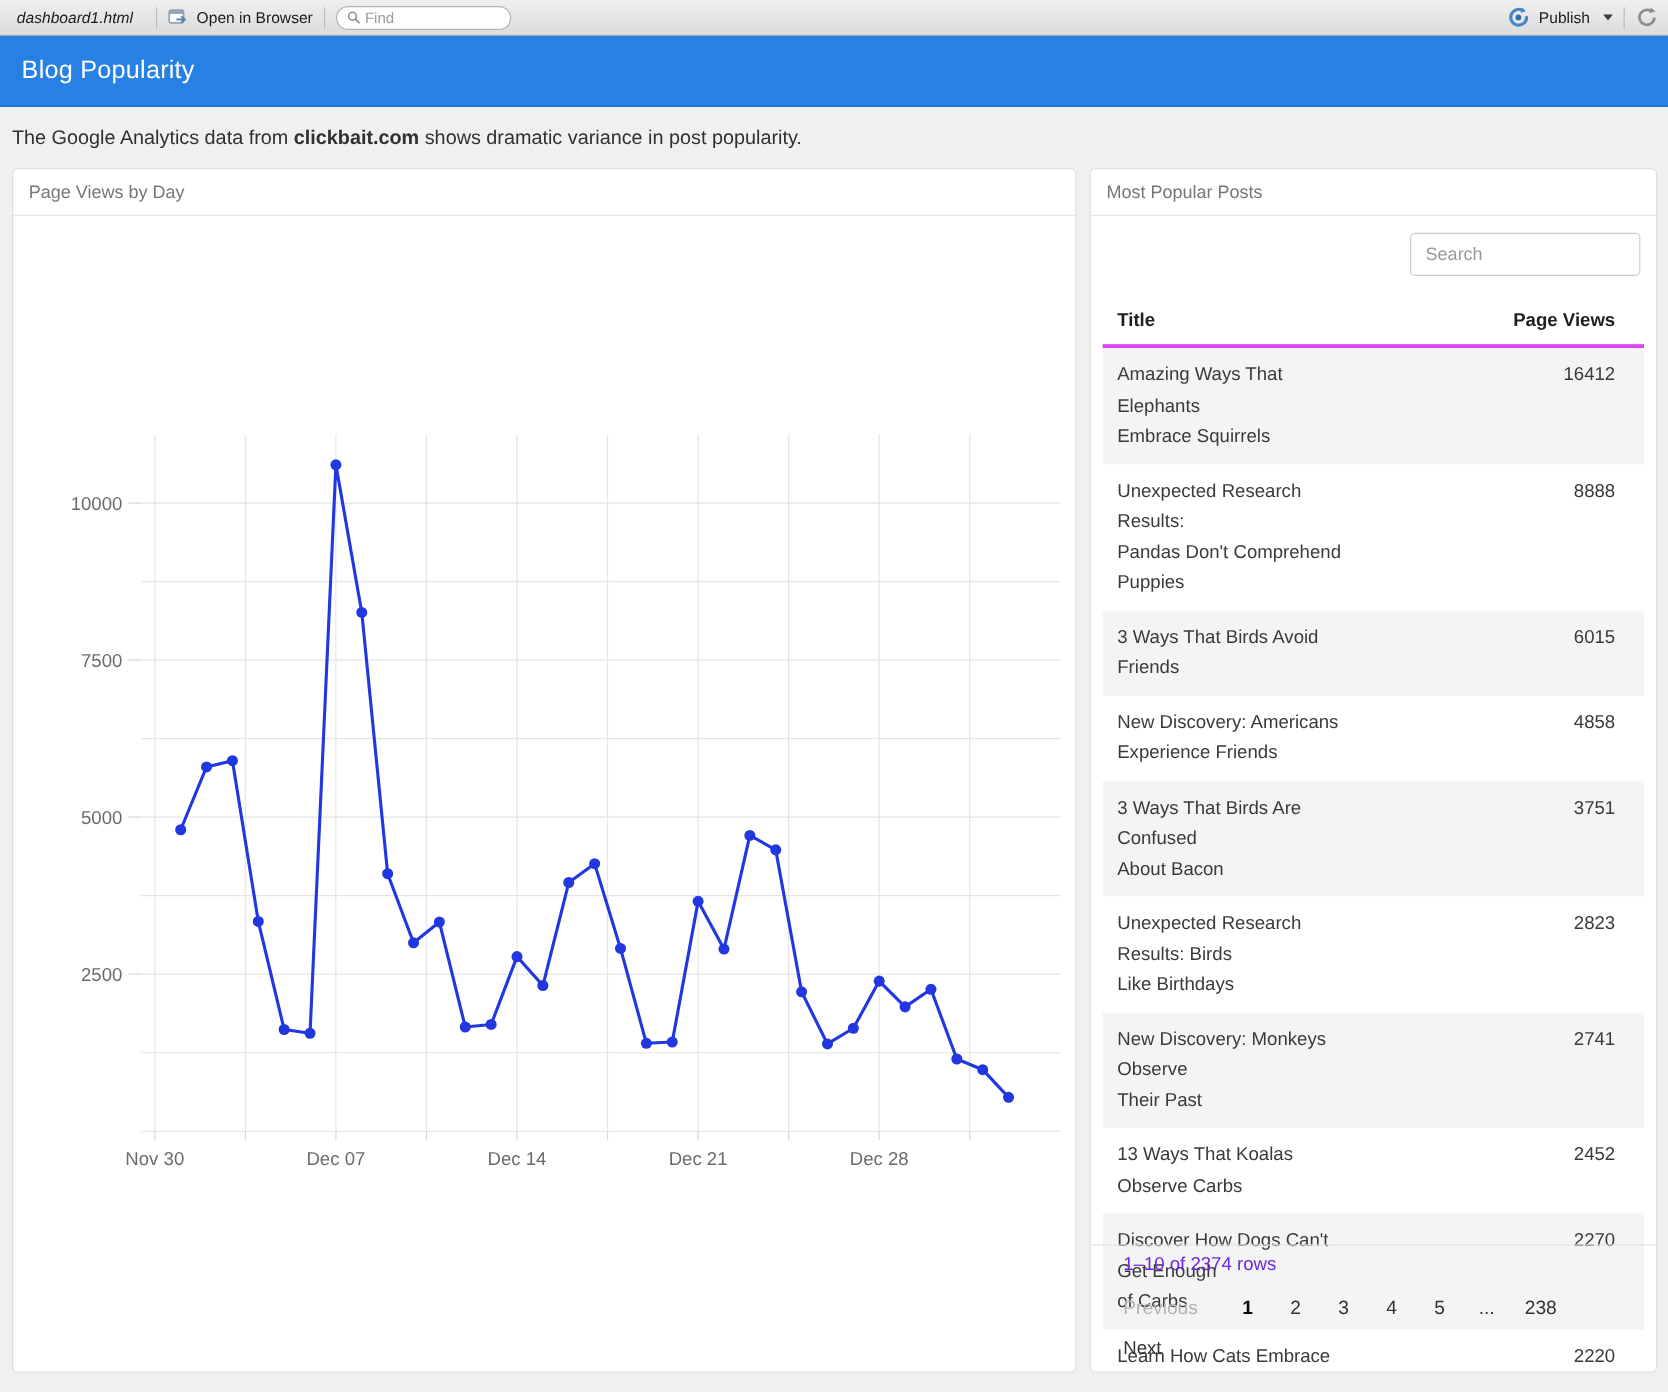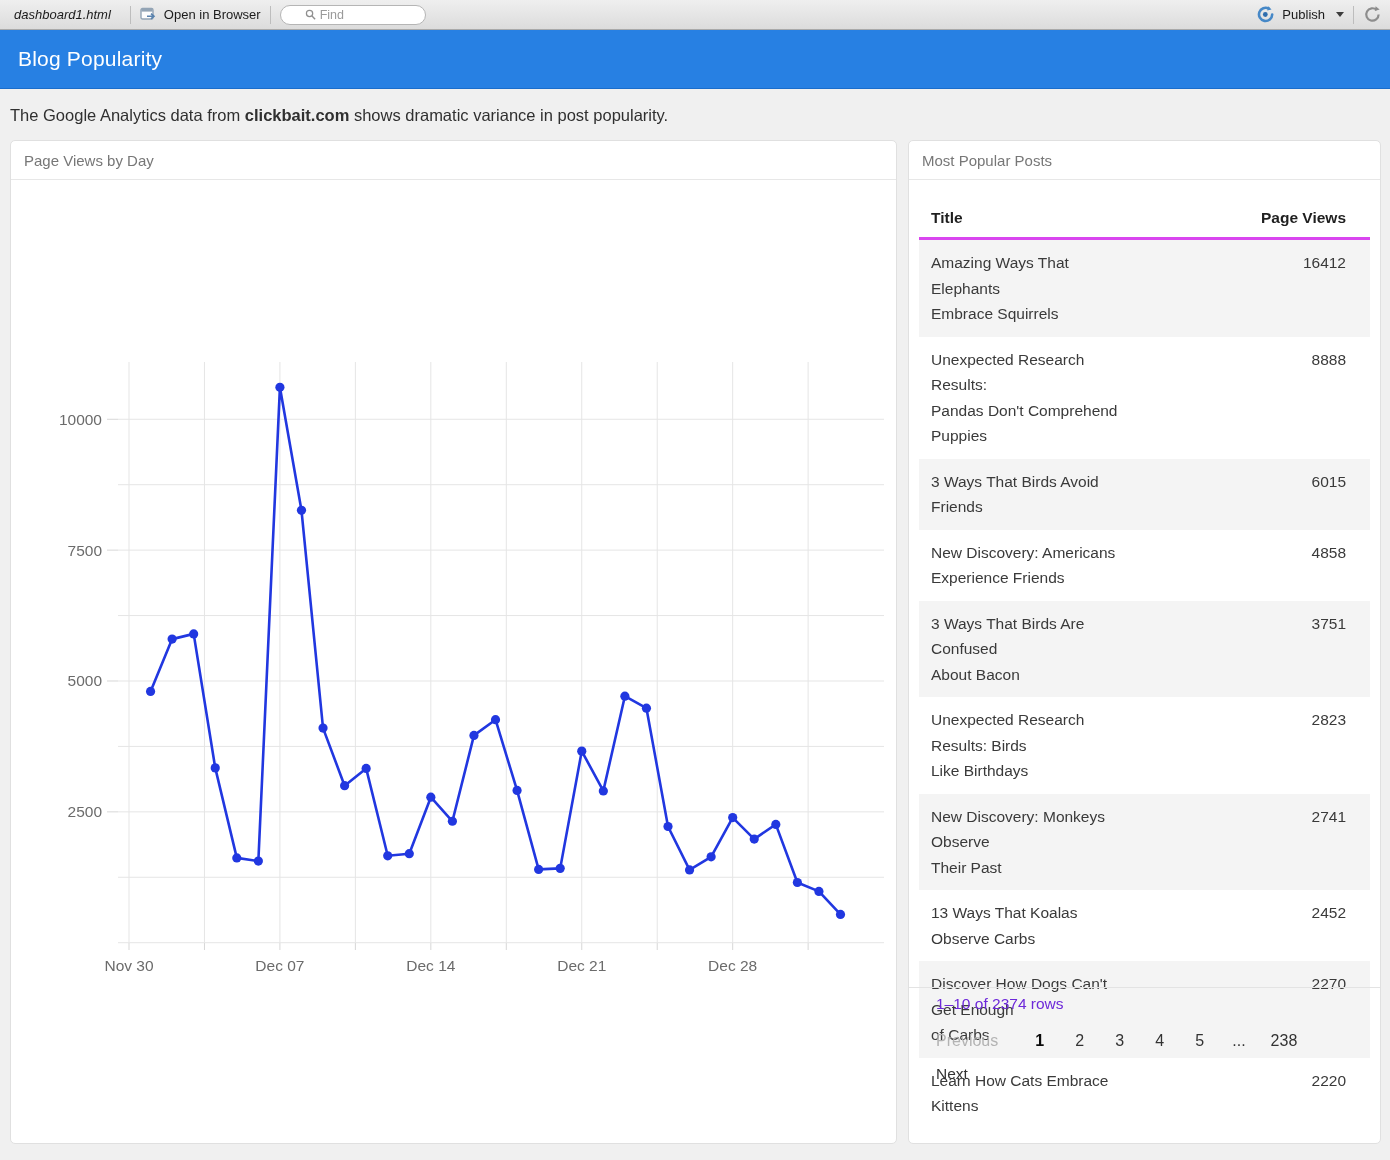--- a/index.html
+++ b/index.html
@@ -8,21 +8,21 @@
   .screen { position:relative; width:1390px; height:1160px; background:#f0f0f0; }
 
   
   .toolbar { height:30px; background:linear-gradient(#efefef,#dcdcdc); border-bottom:1px solid #a9a9a9;
              display:flex; align-items:center; padding:0 8px; }
   .tab { font-size:13px; color:#1b1b1b; padding:0 10px 0 6px; cursor:default;font-style:italic; }
   .tb-sep { width:1px; height:18px; background:#bdbdbd; margin:0 9px; }
   .tb-btn { display:flex; align-items:center; gap:7px; background:transparent; border:none;
             font-size:13px; color:#1b1b1b; font-family:inherit; cursor:pointer; }
   .findbox { display:flex; align-items:center; gap:4px; background:#fff; border:1px solid #b5b5b5;
-             border-radius:10px; height:20px; width:146px; padding:0 24px; }
+             border-radius:10px; height:20px; width:146px; padding:0 8px; }
   .findbox input { border:none; outline:none; font-size:12.5px; width:100%; background:transparent;
                    font-family:inherit; color:#333; }
   .findbox input::placeholder { color:#9a9a9a; }
   .tb-spacer { flex:1; }
   .caret { width:0; height:0; border-left:4px solid transparent; border-right:4px solid transparent;
            border-top:5px solid #3d3d3d; margin-left:4px; }
   .icon-btn { background:transparent; border:none; display:flex; align-items:center; cursor:pointer; }
 
   
   .app-header { height:59px; background:#2780e3; border-bottom:1px solid #1a6dcb;
@@ -204,20 +204,23 @@
             <circle cx="786.36" cy="702.5063063063063" r="4.6" fill="#2137e0"></circle>
             <circle cx="807.92" cy="711.4045045045045" r="4.6" fill="#2137e0"></circle>
             <circle cx="829.4799999999999" cy="734.4351351351352" r="4.6" fill="#2137e0"></circle>
           </svg>
       </div>
     </div>
 
     <div class="panel panel-right">
       <div class="panel-title">Most Popular Posts</div>
       <div class="panel-body">
+        <div class="search-row">
+          <input type="text" placeholder="Search" style="">
+        </div>
         <table class="posts">
           <thead>
             <tr>
               <th class="ttl">Title</th>
               <th class="num">Page Views</th>
             </tr>
           </thead>
           <tbody>
             <tr class="stripe">
               <td class="ttl">Amazing Ways That Elephants

